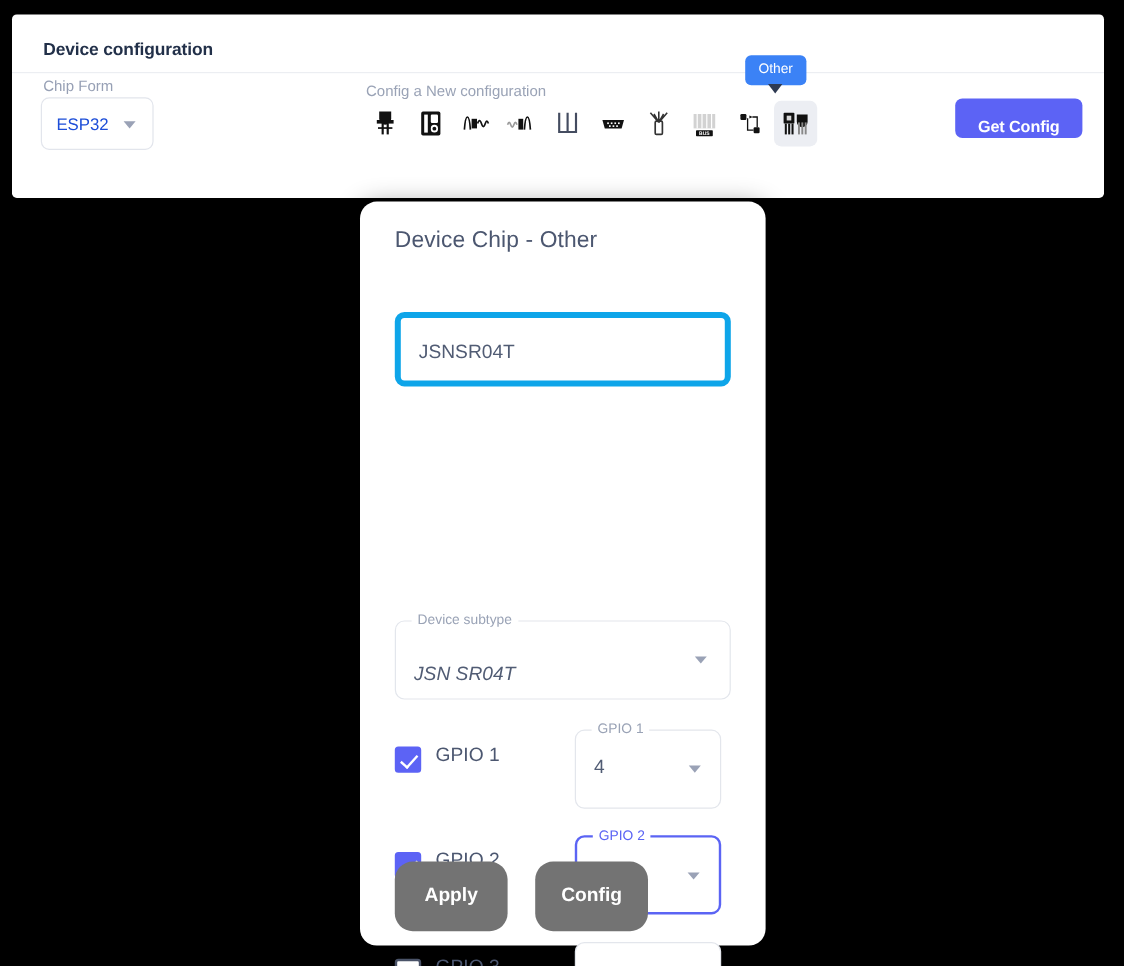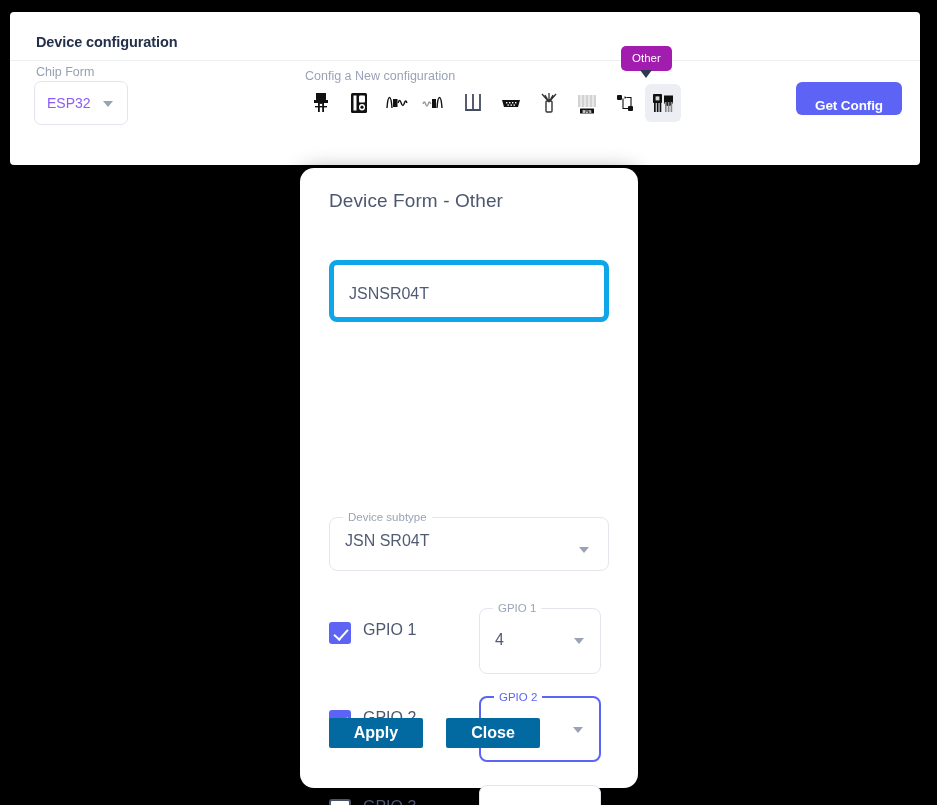--- a/index.html
+++ b/index.html
@@ -48,21 +48,21 @@
     left: 24px; top: 69px;
     width: 94px; height: 44px;
     border: 1px solid #e2e5ec;
     border-radius: 7px;
     background: #fff;
   }
   .chip-select .val {
     position: absolute;
     left: 12px; top: 13px;
     font-size: 14px;
-    color: #8b5cf6;
+    color: #1d4ed8;
   }
   .caret {
     width: 0; height: 0;
     border-left: 5px solid transparent;
     border-right: 5px solid transparent;
     border-top: 6px solid #9aa2b6;
   }
   .chip-select .caret { position: absolute; right: 14px; top: 19px; }
 
   
@@ -86,21 +86,21 @@
     background: transparent;
     cursor: pointer;
   }
   .icon-btn.selected { background: #eceef3; }
   .icon-btn svg { display: block; }
 
   
   .tooltip {
     position: absolute;
     left: 611px; top: 34px;
-    background: #a21caf;
+    background: #3b82f6;
     color: #ffffff;
     font-size: 11.5px;
     padding: 6px 11px 7px 11px;
     border-radius: 5px;
     white-space: nowrap;
   }
   .tooltip:after {
     content: "";
     position: absolute;
     left: 50%; margin-left: -6px;
@@ -179,22 +179,22 @@
   }
   .outlined.focused > .legend { color: #5b64f4; }
   .outlined > .value {
     position: absolute;
     left: 15px;
     font-size: 16px;
     color: #515c74;
   }
   .outlined > .caret { position: absolute; }
 
-  #subtype { left: 29px; top: 349px; width: 280px; height: 54px; }
-  #subtype > .value { top: 14px; }
+  #subtype { left: 29px; top: 349px; width: 280px; height: 66px; }
+  #subtype > .value { top: 36px; font-style: italic; }
   #subtype > .caret { right: 19px; top: 29px; }
 
   .gpio-row { position: absolute; left: 0; width: 100%; }
   .gpio-check {
     position: absolute;
     width: 22px; height: 22px;
     border-radius: 3px;
     border: 2px solid #4a5368;
     background: #fff;
     cursor: pointer;
@@ -217,27 +217,27 @@
     font-size: 16px;
     color: #4c5770;
   }
 
   .gpio-select { width: 122px; height: 66px; }
   .gpio-select > .value { top: 22px; }
   .gpio-select > .caret { right: 16px; top: 29px; }
 
   .btn-row { position: absolute; left: 29px; top: 550px; }
   .action-btn {
-    height: 30px;
-    background: #0369a1;
+    height: 58px;
+    background: #737373;
     color: #fff;
     font-size: 16px;
     font-weight: bold;
     border: none;
-    border-radius: 2px;
+    border-radius: 15px;
     cursor: pointer;
   }
   #apply-btn { position: absolute; left: 0;  top: 0; width: 94px; }
   #close-btn { position: absolute; left: 117px; top: 0; width: 94px; }
 </style>
 </head>
 <body>
 
 <div id="root">
 
@@ -371,21 +371,21 @@
 
     </div>
 
     <div class="tooltip">Other</div>
 
     <button class="get-config-btn">Get Config</button>
   </div>
 
   <div class="dialog">
 
-    <div class="dialog-title">Device Form - Other</div>
+    <div class="dialog-title">Device Chip - Other</div>
 
     <div class="field-name">
       <span class="val">JSNSR04T</span>
     </div>
 
     <div class="outlined" id="subtype">
       <span class="legend">Device subtype</span>
       <span class="value">JSN SR04T</span>
       <span class="caret"></span>
     </div>
@@ -415,17 +415,17 @@
       <span class="gpio-label" style="left:63px; top:13px">GPIO 3</span>
       <div class="outlined gpio-select" style="left:179px; top:0">
         
         
         
       </div>
     </div>
 
     <div class="btn-row">
       <button class="action-btn" id="apply-btn">Apply</button>
-      <button class="action-btn" id="close-btn">Close</button>
+      <button class="action-btn" id="close-btn">Config</button>
     </div>
 
   </div>
 </div>
 
 </body></html>

